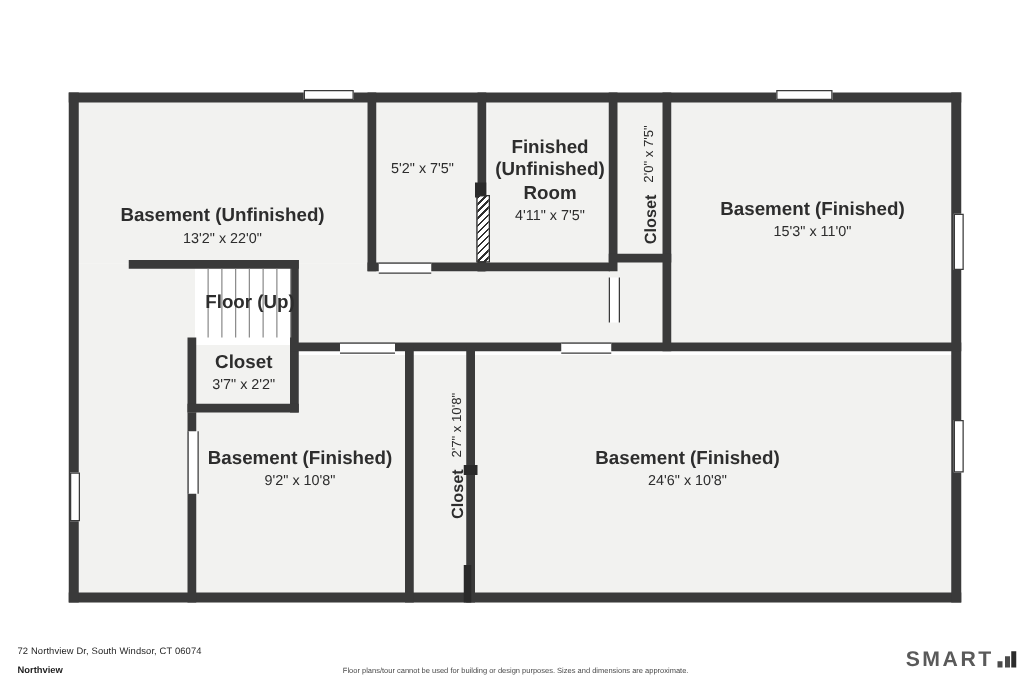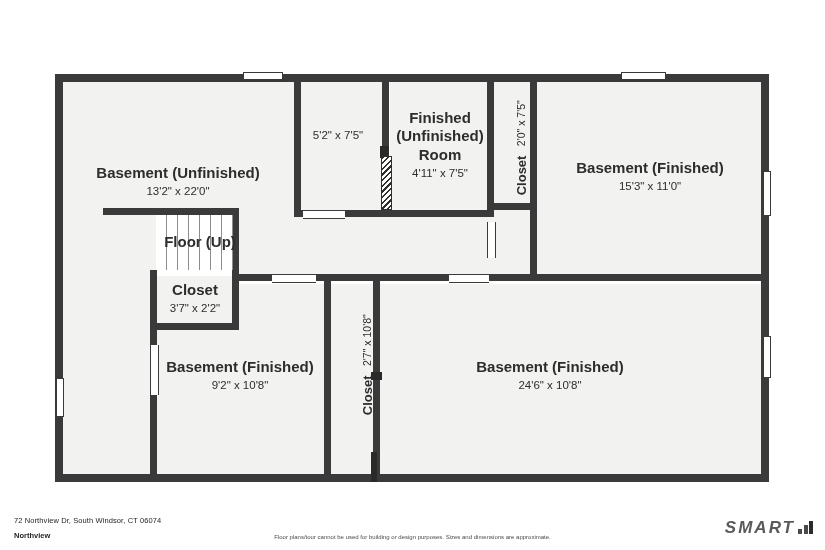--- a/index.html
+++ b/index.html
@@ -138,21 +138,20 @@
     color: #4a4a4a;
   }
 
   .brand {
     position: absolute;
     right: 12px;
     top: 519px;
     display: flex;
     align-items: center;
     gap: 3px;
-    font-style: italic;
   }
   .brand .word {
     font-size: 17px;
     letter-spacing: 2px;
     font-weight: bold;
     color: #5a5a5a;
     line-height: 1;
   }
   .brand .bars {
     display: flex;

